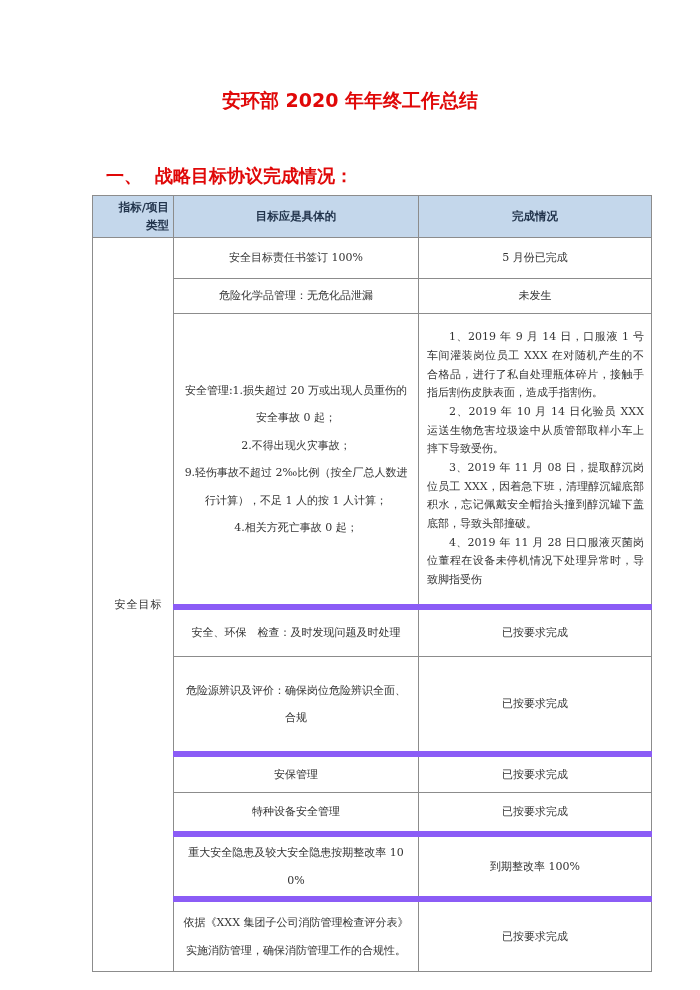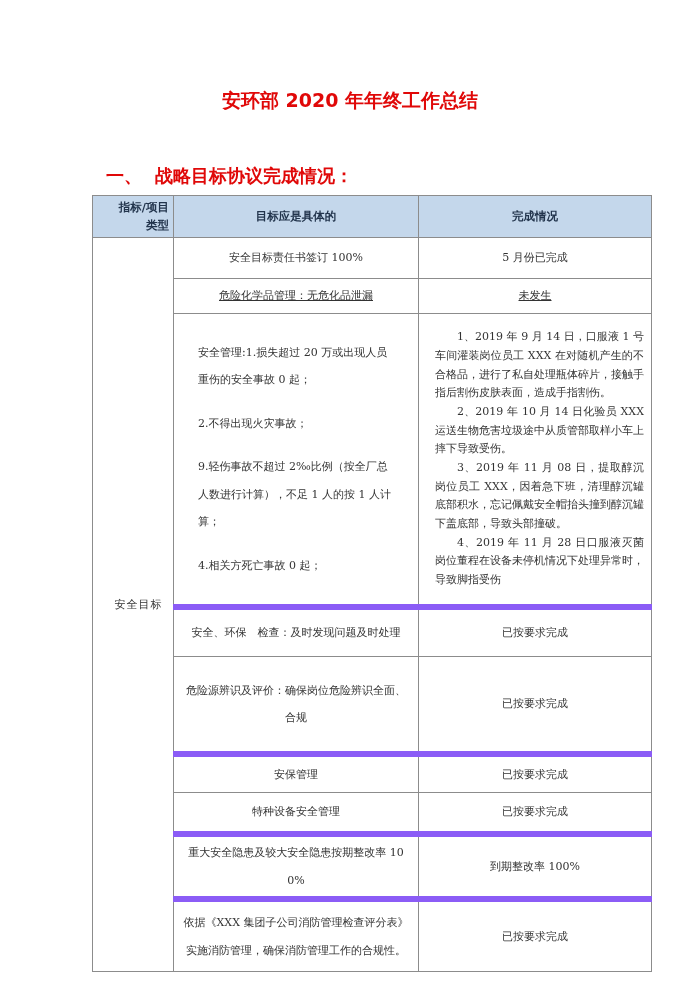--- a/index.html
+++ b/index.html
@@ -67,37 +67,38 @@
     letter-spacing: 1px;
     padding-left: 12px;
   }
   td.goal, td.status {
     text-align: center;
     line-height: 2.5;
     padding: 2px 8px;
   }
   td.goal-list { padding: 4px 8px; }
   td.goal-list p {
-    margin: 16px;
+    margin: 0;
+    text-align: center;
     line-height: 2.5;
   }
   td.status-list {
     text-align: left;
-    padding: 4px 7px 4px 16px;
+    padding: 4px 7px 4px 8px;
     vertical-align: middle;
   }
   td.status-list p {
     margin: 0;
     text-indent: 2em;
     text-align: justify;
     line-height: 1.7;
   }
   
   tbody tr:nth-child(1) td { height: 36px; }
-  tbody tr:nth-child(2) td { height: 30px; text-decoration: underline; }
+  tbody tr:nth-child(2) td { height: 30px; }
   tbody tr:nth-child(3) td { height: 282px; }
   tbody tr:nth-child(4) td { height: 42px; }
   tbody tr:nth-child(5) td { height: 90px; }
   tbody tr:nth-child(6) td { height: 31px; }
   tbody tr:nth-child(7) td { height: 34px; }
   tbody tr:nth-child(8) td { height: 38px; }
   tbody tr:nth-child(9) td { height: 65px; }
   
   tr.sep td { border-top: 6px solid #8b5cf6; }
 </style>

